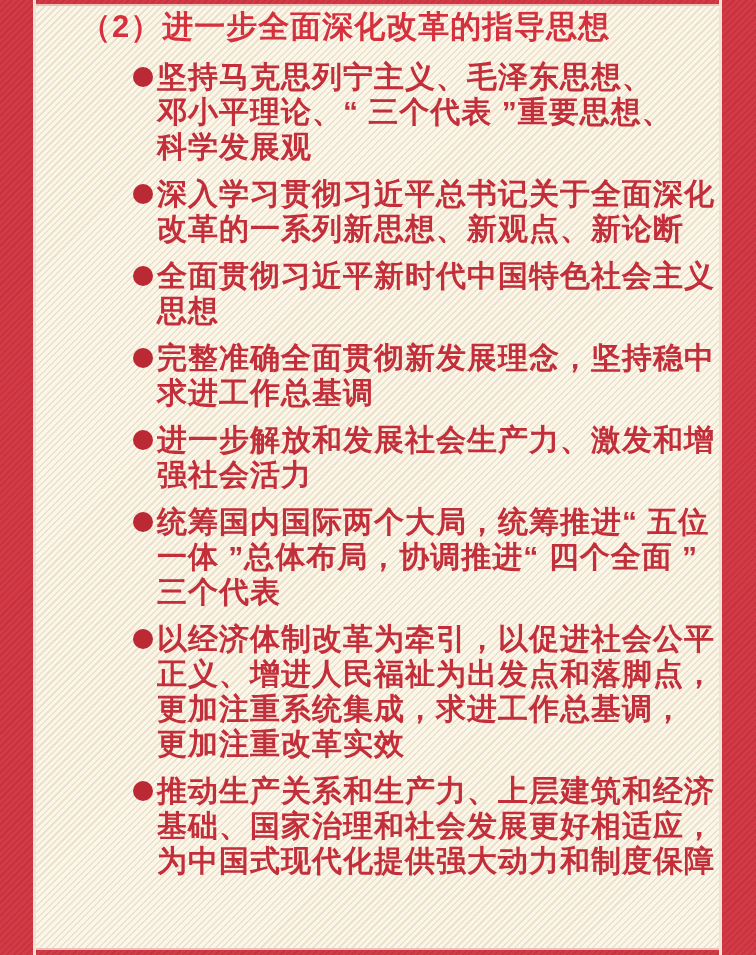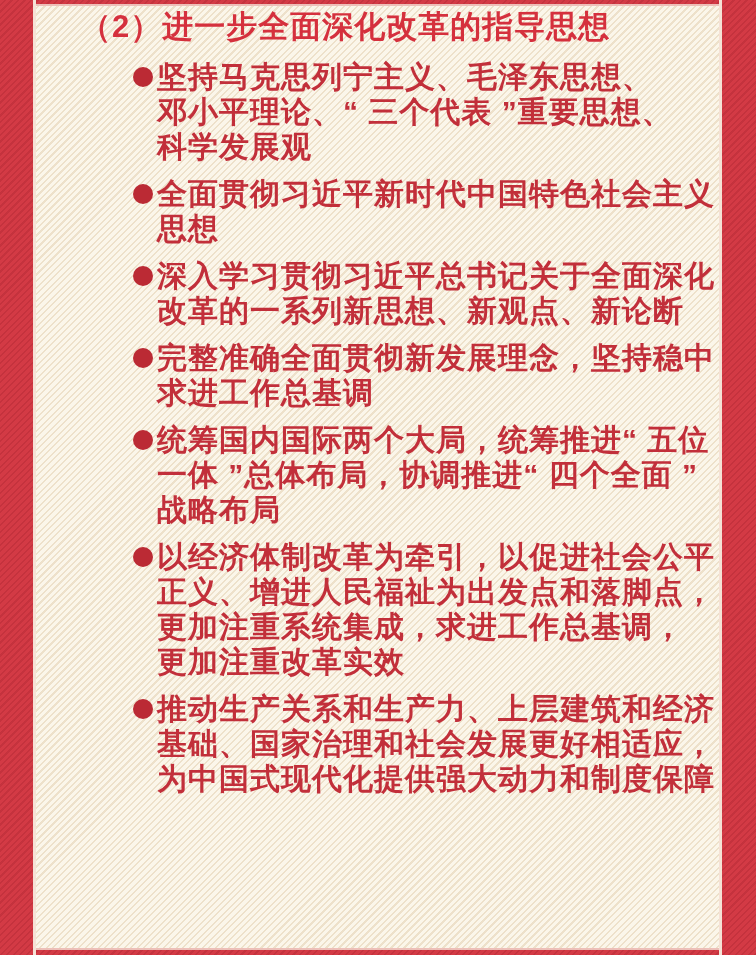--- a/index.html
+++ b/index.html
@@ -95,38 +95,43 @@
 
   <div class="list">
     <div class="item">
       <span class="dot"></span>
       <div class="item-text">坚持马克思列宁主义、毛泽东思想、
 邓小平理论、“ 三个代表 ”重要思想、
 科学发展观</div>
     </div>
     <div class="item">
       <span class="dot"></span>
-      <div class="item-text">全面贯彻习近平新时代中国特色社会主义
-思想</div>
+      <div class="item-text">深入学习贯彻习近平总书记关于全面深化
+改革的一系列新思想、新观点、新论断</div>
     </div>
     <div class="item">
       <span class="dot"></span>
-      <div class="item-text">深入学习贯彻习近平总书记关于全面深化
-改革的一系列新思想、新观点、新论断</div>
+      <div class="item-text">全面贯彻习近平新时代中国特色社会主义
+思想</div>
     </div>
     <div class="item">
       <span class="dot"></span>
       <div class="item-text">完整准确全面贯彻新发展理念，坚持稳中
 求进工作总基调</div>
     </div>
     <div class="item">
       <span class="dot"></span>
+      <div class="item-text">进一步解放和发展社会生产力、激发和增
+强社会活力</div>
+    </div>
+    <div class="item">
+      <span class="dot"></span>
       <div class="item-text">统筹国内国际两个大局，统筹推进“ 五位
 一体 ”总体布局，协调推进“ 四个全面 ”
-战略布局</div>
+三个代表</div>
     </div>
     <div class="item">
       <span class="dot"></span>
       <div class="item-text">以经济体制改革为牵引，以促进社会公平
 正义、增进人民福祉为出发点和落脚点，
 更加注重系统集成，求进工作总基调，
 更加注重改革实效</div>
     </div>
     <div class="item">
       <span class="dot"></span>

